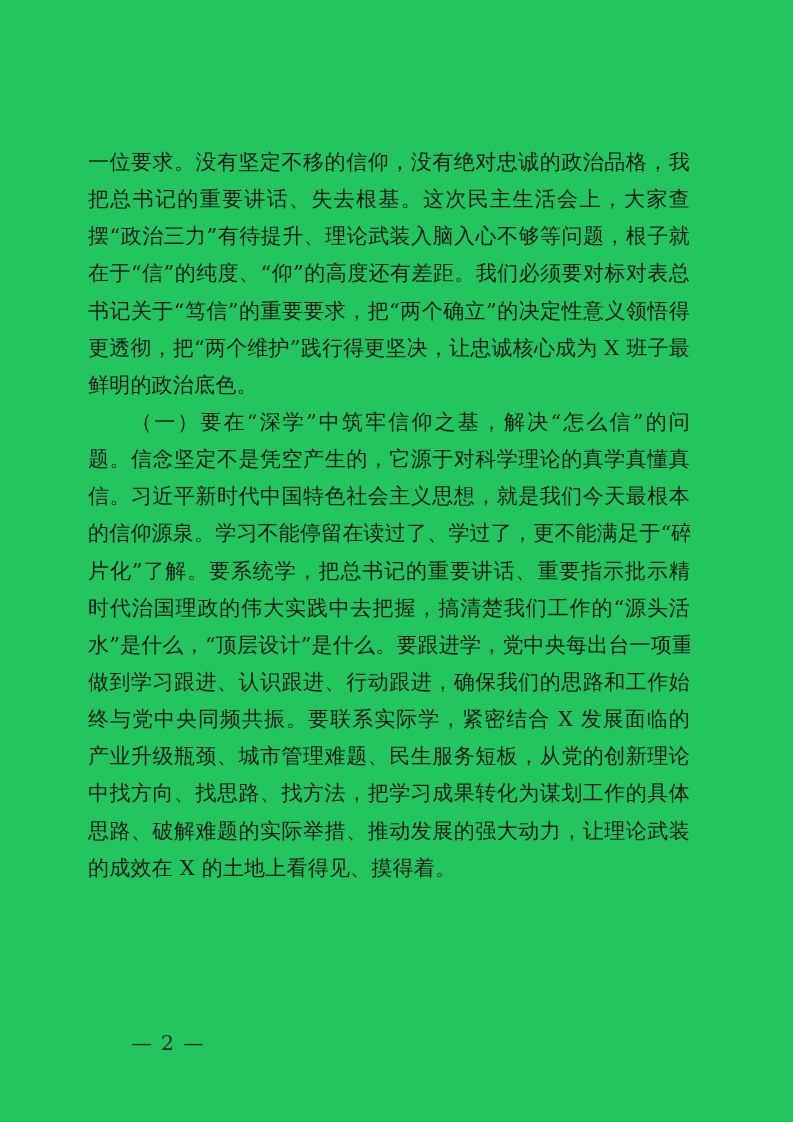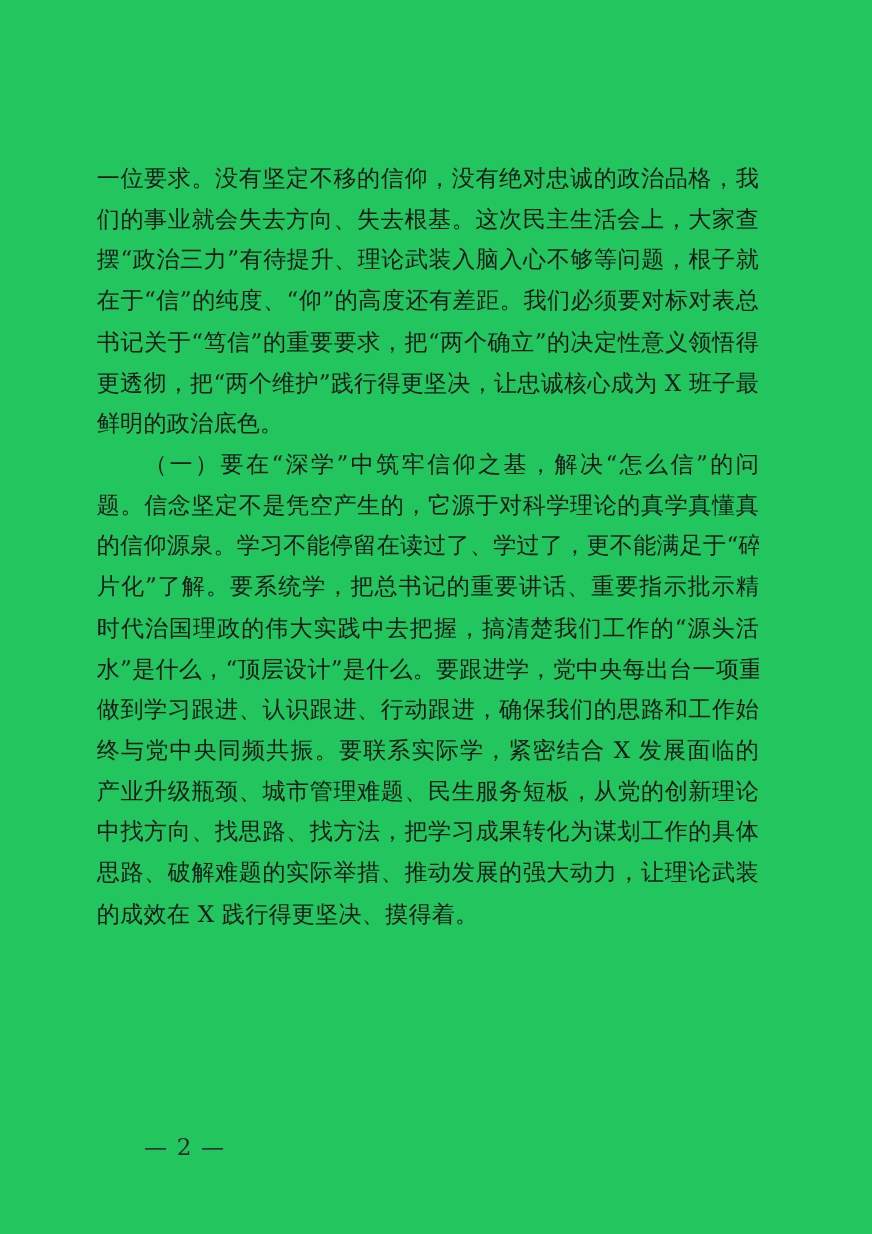--- a/index.html
+++ b/index.html
@@ -52,33 +52,34 @@
     color: #2a2a2a;
     letter-spacing: 1px;
   }
 </style>
 </head>
 <body>
 
 <div class="page">
   <div class="content">
     <div class="line"><span class="bold-seg"></span><span>一位要求。没有坚定不移的信仰，没有绝对忠诚的政治品格，我</span></div>
-    <div class="line"><span class="bold-seg"></span><span>们的事业就会失去方向、失去根基。这次民主生活会上，大家查</span></div>
+    <div class="line"><span class="bold-seg"></span><span>把总书记的重要讲话、失去根基。这次民主生活会上，大家查</span></div>
     <div class="line"><span class="bold-seg"></span><span>摆“政治三力”有待提升、理论武装入脑入心不够等问题，根子就</span></div>
     <div class="line"><span class="bold-seg"></span><span>在于“信”的纯度、“仰”的高度还有差距。我们必须要对标对表总</span></div>
     <div class="line"><span class="bold-seg"></span><span>书记关于“笃信”的重要要求，把“两个确立”的决定性意义领悟得</span></div>
     <div class="line"><span class="bold-seg"></span><span>更透彻，把“两个维护”践行得更坚决，让忠诚核心成为 X 班子最</span></div>
     <div class="line para-end"><span class="bold-seg"></span><span>鲜明的政治底色。</span></div>
     <div class="line indent"><span class="bold-seg">（一）要在“深学”中筑牢信仰之基，解决“怎么信”的问</span><span></span></div>
     <div class="line"><span class="bold-seg">题。</span><span>信念坚定不是凭空产生的，它源于对科学理论的真学真懂真</span></div>
+    <div class="line"><span class="bold-seg"></span><span>信。习近平新时代中国特色社会主义思想，就是我们今天最根本</span></div>
     <div class="line"><span class="bold-seg"></span><span>的信仰源泉。学习不能停留在读过了、学过了，更不能满足于“碎</span></div>
     <div class="line"><span class="bold-seg"></span><span>片化”了解。要系统学，把总书记的重要讲话、重要指示批示精</span></div>
     <div class="line"><span class="bold-seg"></span><span>时代治国理政的伟大实践中去把握，搞清楚我们工作的“源头活</span></div>
     <div class="line"><span class="bold-seg"></span><span>水”是什么，“顶层设计”是什么。要跟进学，党中央每出台一项重</span></div>
     <div class="line"><span class="bold-seg"></span><span>做到学习跟进、认识跟进、行动跟进，确保我们的思路和工作始</span></div>
     <div class="line"><span class="bold-seg"></span><span>终与党中央同频共振。要联系实际学，紧密结合 X 发展面临的</span></div>
     <div class="line"><span class="bold-seg"></span><span>产业升级瓶颈、城市管理难题、民生服务短板，从党的创新理论</span></div>
     <div class="line"><span class="bold-seg"></span><span>中找方向、找思路、找方法，把学习成果转化为谋划工作的具体</span></div>
     <div class="line"><span class="bold-seg"></span><span>思路、破解难题的实际举措、推动发展的强大动力，让理论武装</span></div>
-    <div class="line para-end"><span class="bold-seg"></span><span>的成效在 X 践行得更坚决、摸得着。</span></div>
+    <div class="line para-end"><span class="bold-seg"></span><span>的成效在 X 的土地上看得见、摸得着。</span></div>
   </div>
   <div class="footer">— 2 —</div>
 </div>
 
 </body></html>

